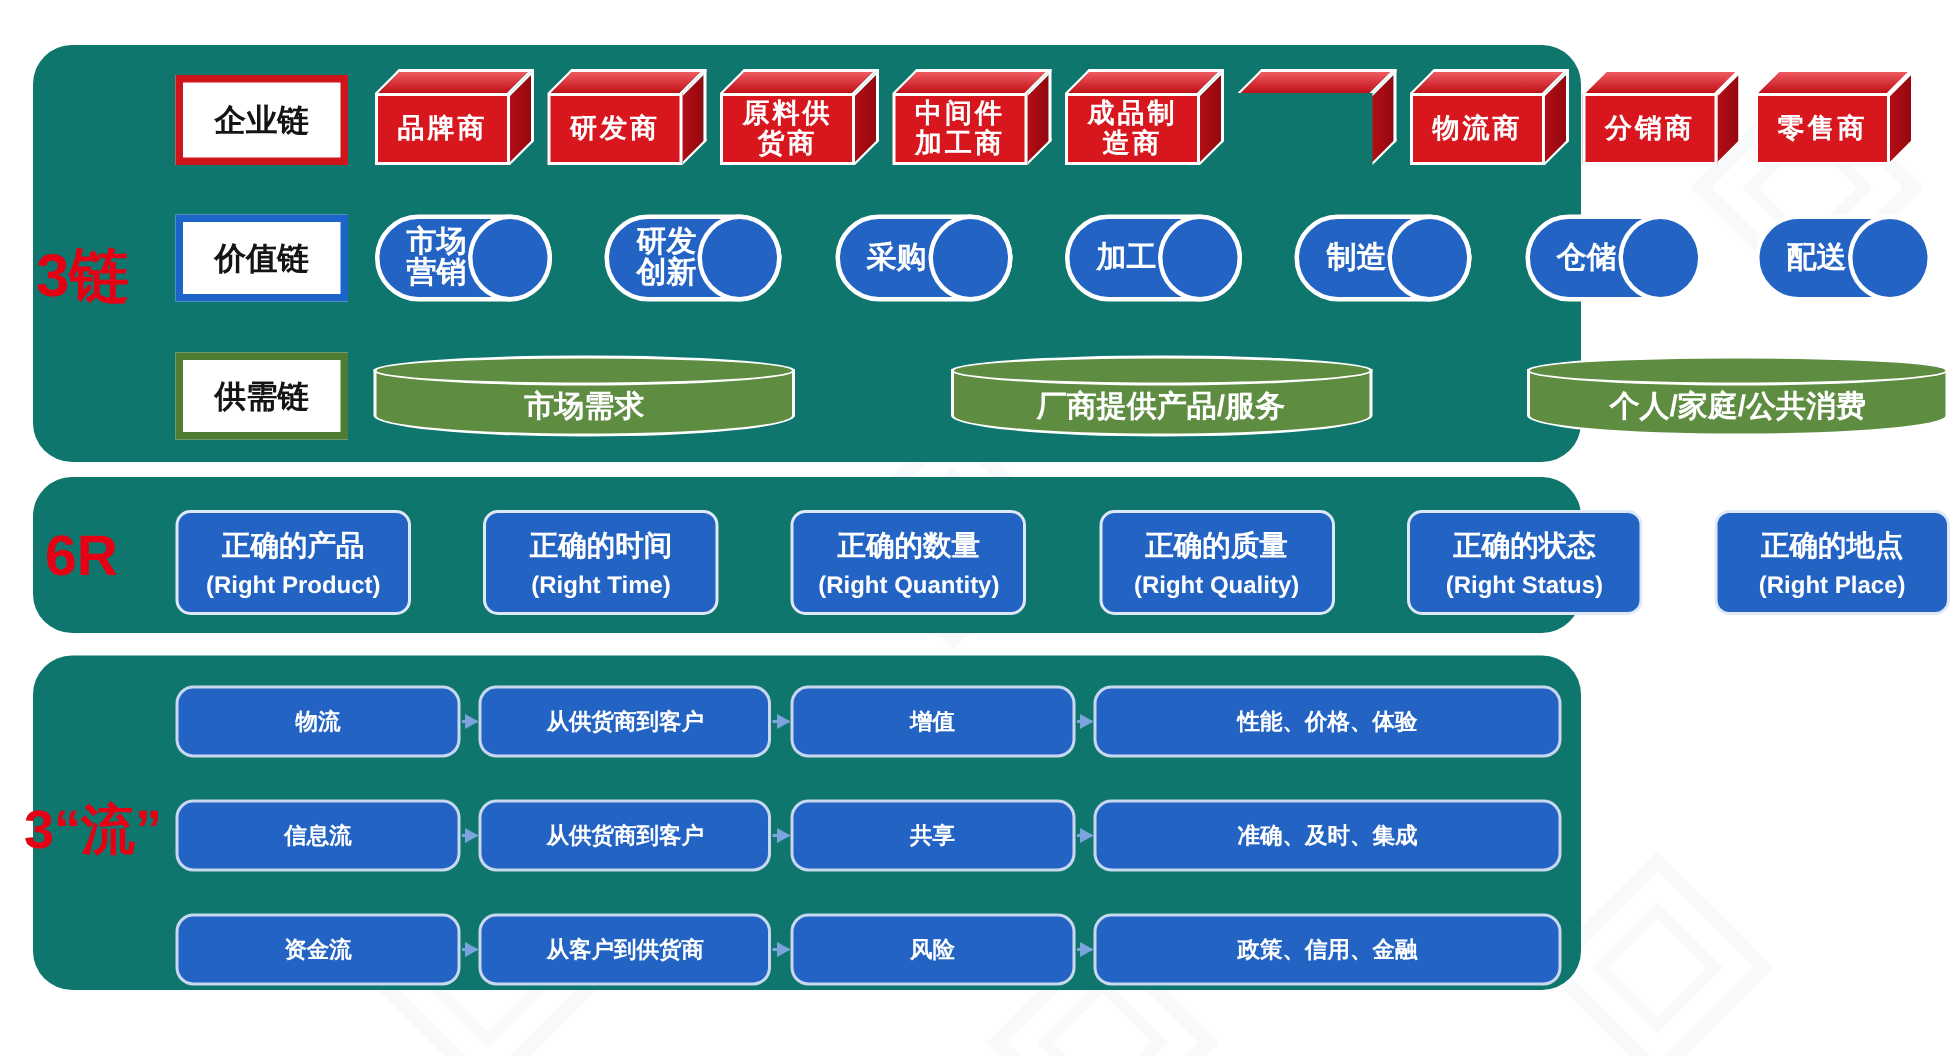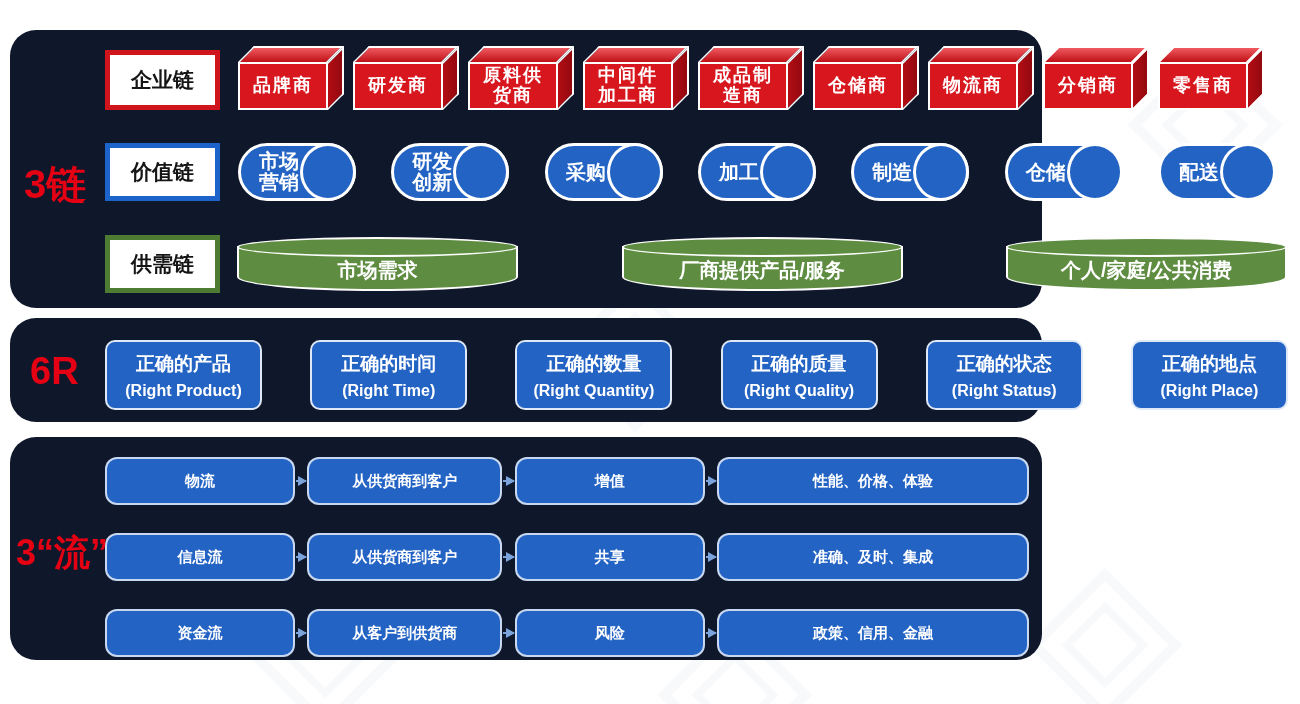--- a/index.html
+++ b/index.html
@@ -1,21 +1,21 @@
 <!DOCTYPE html>
 <html><head>
 <meta charset="utf-8">
 <style>
   html,body{margin:0;padding:0;}
   body{
     width:1300px;height:704px;position:relative;background:#ffffff;
     font-family:"Liberation Sans","DejaVu Sans",sans-serif;overflow:hidden;
   }
   .panel{
-    position:absolute;left:10px;width:1032px;background:#0f172a;border-radius:26px;
+    position:absolute;left:22px;width:1032px;background:#0f766e;border-radius:26px;
   }
   #panel-chains{top:30px;height:278px;}
   #panel-6r{top:318px;height:104px;}
   #panel-flows{top:437px;height:223px;}
 
   .section-label{
     position:absolute;color:#e60013;font-weight:bold;line-height:1;
   }
   #label-3chains{left:24px;top:164px;font-size:40px;}
   #label-6r{left:30px;top:352px;font-size:38px;}
@@ -168,21 +168,20 @@
       </div>
     <div class="rbox">
         <div class="face-top"></div>
         <div class="face-side"></div>
         <div class="face-front">成品制
 造商</div>
       </div>
     <div class="rbox">
         <div class="face-top"></div>
         <div class="face-side"></div>
-        <div class="face-front">仓储商</div>
       </div>
     <div class="rbox">
         <div class="face-top"></div>
         <div class="face-side"></div>
         <div class="face-front">物流商</div>
       </div>
     <div class="rbox">
         <div class="face-top"></div>
         <div class="face-side"></div>
         <div class="face-front">分销商</div>

